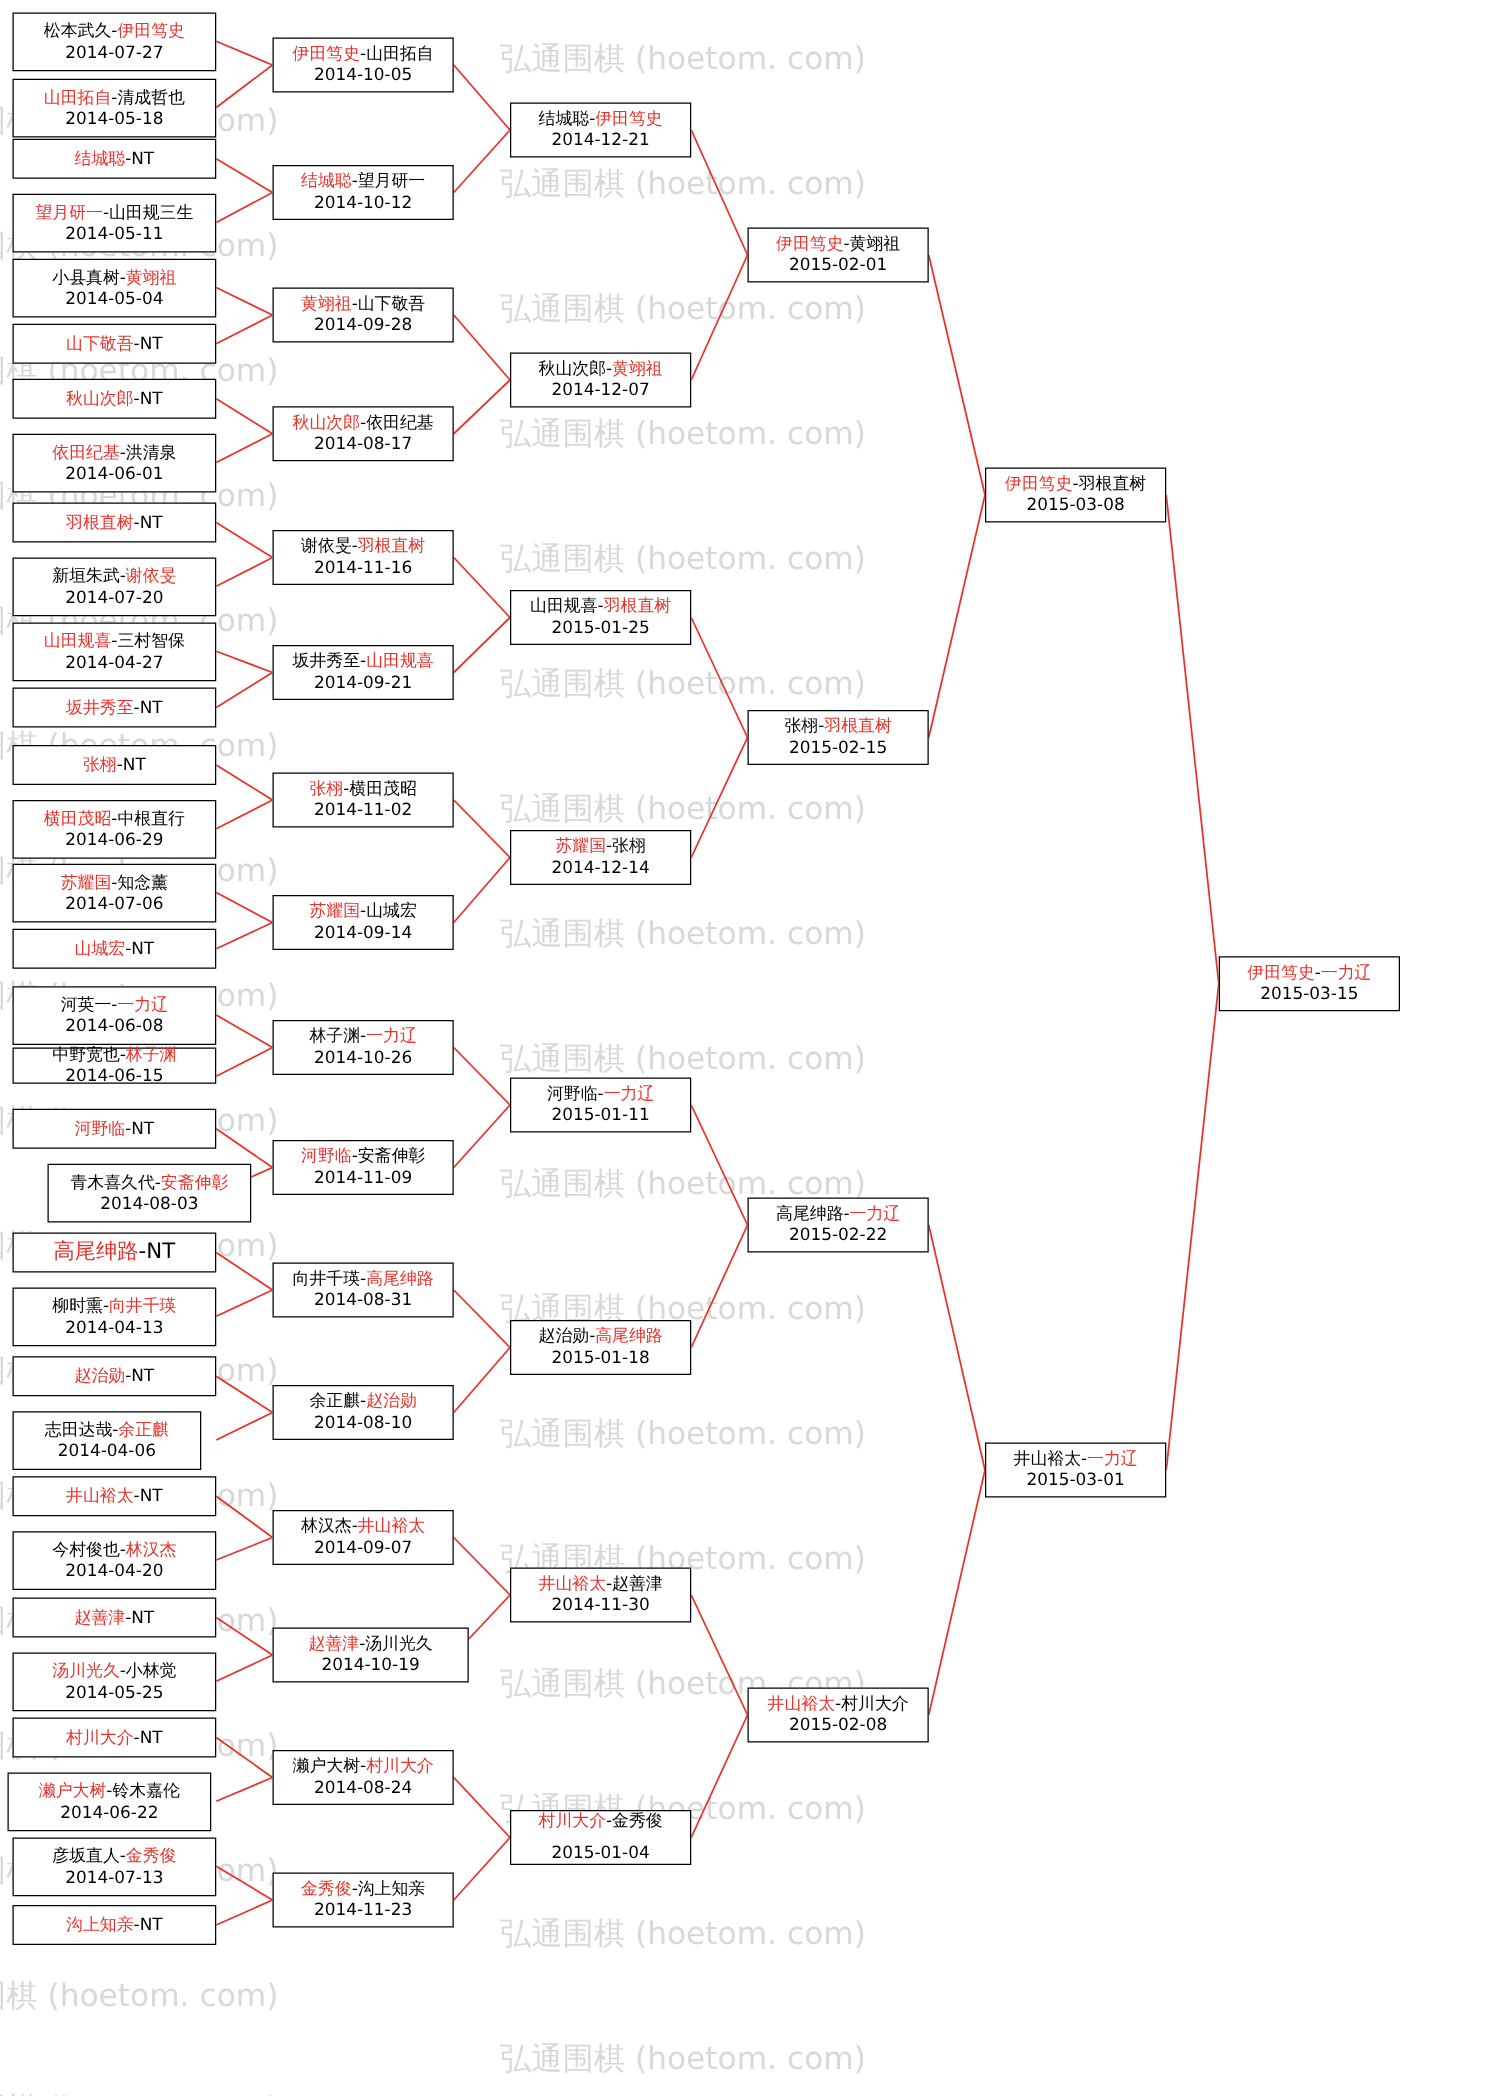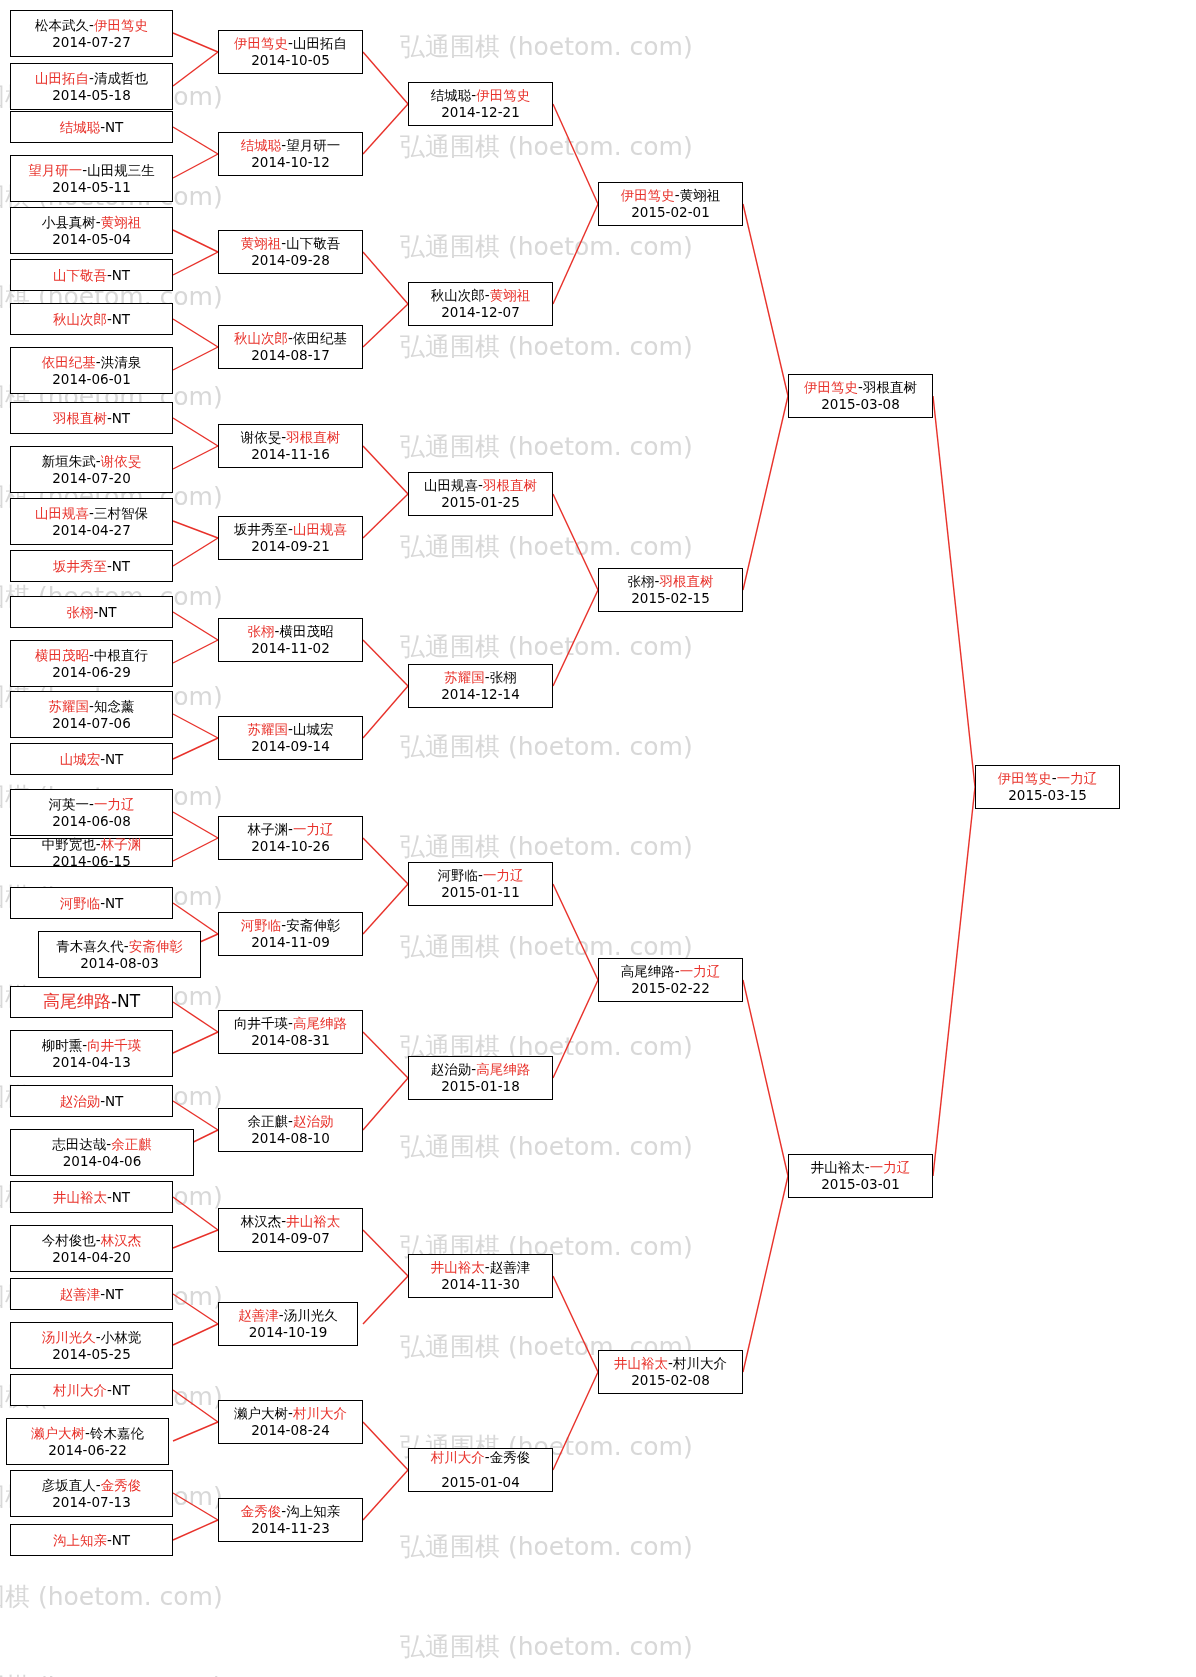--- a/index.html
+++ b/index.html
@@ -205,21 +205,21 @@
       <div class="box" style="left: 10px; top: 986px; width: 163px; height: 32px; font-size: 17px; justify-content: center;">
         <div class="ln"><span class="r">高尾绅路</span><span class="k">-</span><span class="k">NT</span></div>
       </div>
       <div class="box" style="left: 10px; top: 1030px; width: 163px; height: 47px; font-size: 13.5px;">
         <div class="ln"><span class="k">柳时熏</span><span class="k">-</span><span class="r">向井千瑛</span></div>
         <div class="ln k">2014-04-13</div>
       </div>
       <div class="box" style="left: 10px; top: 1085px; width: 163px; height: 32px; font-size: 13.5px;">
         <div class="ln"><span class="r">赵治勋</span><span class="k">-</span><span class="k">NT</span></div>
       </div>
-      <div class="box" style="left: 10px; top: 1129px; width: 184px; height: 47px; font-size: 13.5px;">
+      <div class="box" style="left: 10px; top: 1129px; width: 151px; height: 47px; font-size: 13.5px;">
         <div class="ln"><span class="k">志田达哉</span><span class="k">-</span><span class="r">余正麒</span></div>
         <div class="ln k">2014-04-06</div>
       </div>
       <div class="box" style="left: 10px; top: 1181px; width: 163px; height: 32px; font-size: 13.5px;">
         <div class="ln"><span class="r">井山裕太</span><span class="k">-</span><span class="k">NT</span></div>
       </div>
       <div class="box" style="left: 10px; top: 1225px; width: 163px; height: 47px; font-size: 13.5px;">
         <div class="ln"><span class="k">今村俊也</span><span class="k">-</span><span class="r">林汉杰</span></div>
         <div class="ln k">2014-04-20</div>
       </div>
@@ -289,21 +289,21 @@
         <div class="ln k">2014-08-31</div>
       </div>
       <div class="box" style="left: 218px; top: 1108px; width: 145px; height: 44px; font-size: 13.5px;">
         <div class="ln"><span class="k">余正麒</span><span class="k">-</span><span class="r">赵治勋</span></div>
         <div class="ln k">2014-08-10</div>
       </div>
       <div class="box" style="left: 218px; top: 1208px; width: 145px; height: 44px; font-size: 13.5px;">
         <div class="ln"><span class="k">林汉杰</span><span class="k">-</span><span class="r">井山裕太</span></div>
         <div class="ln k">2014-09-07</div>
       </div>
-      <div class="box" style="left: 218px; top: 1302px; width: 140px; height: 44px; font-size: 13.5px;">
+      <div class="box" style="left: 218px; top: 1302px; width: 157px; height: 44px; font-size: 13.5px;">
         <div class="ln"><span class="r">赵善津</span><span class="k">-</span><span class="k">汤川光久</span></div>
         <div class="ln k">2014-10-19</div>
       </div>
       <div class="box" style="left: 218px; top: 1400px; width: 145px; height: 44px; font-size: 13.5px;">
         <div class="ln"><span class="k">濑户大树</span><span class="k">-</span><span class="r">村川大介</span></div>
         <div class="ln k">2014-08-24</div>
       </div>
       <div class="box" style="left: 218px; top: 1498px; width: 145px; height: 44px; font-size: 13.5px;">
         <div class="ln"><span class="r">金秀俊</span><span class="k">-</span><span class="k">沟上知亲</span></div>
         <div class="ln k">2014-11-23</div>

